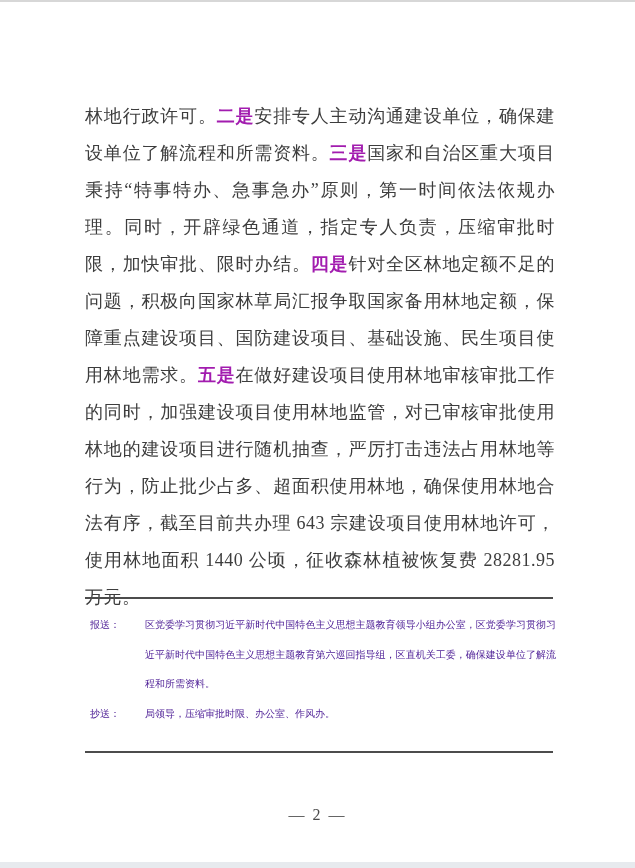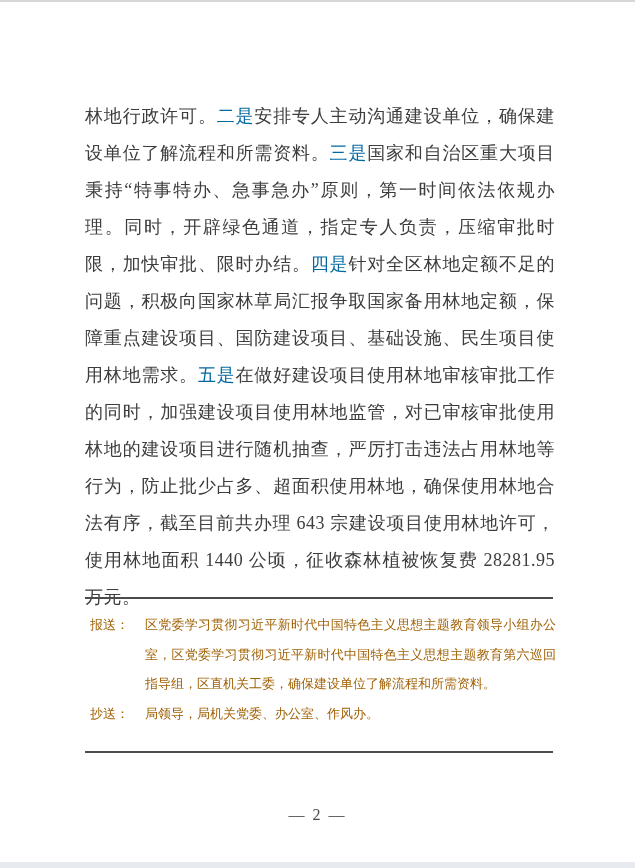--- a/index.html
+++ b/index.html
@@ -33,40 +33,40 @@
     left: 85px;
     width: 470px;
     font-size: 18px;
     line-height: 37px;
     text-align: justify;
     text-justify: inter-character;
     letter-spacing: 0.5px;
     color: #3d3d3d;
   }
   .doc-body b {
-    font-weight: 400;
-    color: #0369a1;
+    font-weight: 700;
+    color: #a21caf;
   }
   .rule {
     position: absolute;
     left: 85px;
     width: 468px;
     height: 2px;
     background: #4c4c4c;
   }
   .rule-top { top: 597px; }
   .rule-bottom { top: 751px; }
   .notify-block {
     position: absolute;
     top: 610px;
     left: 90px;
     width: 466px;
-    font-size: 13px;
+    font-size: 10px;
     line-height: 29.5px;
-    color: #a16207;
+    color: #4c1d95;
   }
   .notify-row {
     display: flex;
     align-items: flex-start;
   }
   .notify-label {
     flex: 0 0 55px;
     white-space: nowrap;
   }
   .notify-text {
@@ -94,21 +94,21 @@
 
 <div class="rule rule-top"></div>
 
 <div class="notify-block">
   <div class="notify-row">
     <span class="notify-label">报送：</span>
     <span class="notify-text">区党委学习贯彻习近平新时代中国特色主义思想主题教育领导小组办公室，区党委学习贯彻习近平新时代中国特色主义思想主题教育第六巡回指导组，区直机关工委，确保建设单位了解流程和所需资料。</span>
   </div>
   <div class="notify-row">
     <span class="notify-label">抄送：</span>
-    <span class="notify-text">局领导，局机关党委、办公室、作风办。</span>
+    <span class="notify-text">局领导，压缩审批时限、办公室、作风办。</span>
   </div>
 </div>
 
 <div class="rule rule-bottom"></div>
 
 <div class="page-number">— 2 —</div>
 
 <div class="page-bottom-edge"></div>
 
 </body></html>

